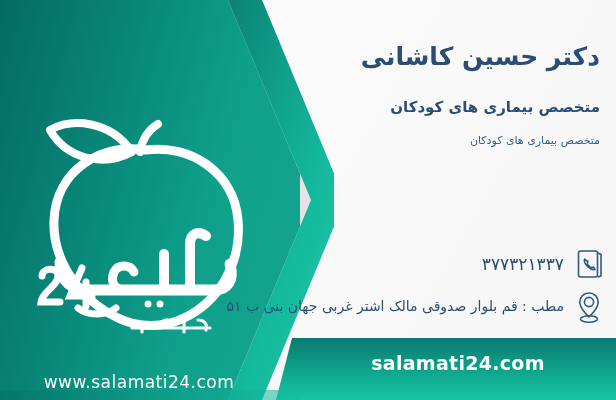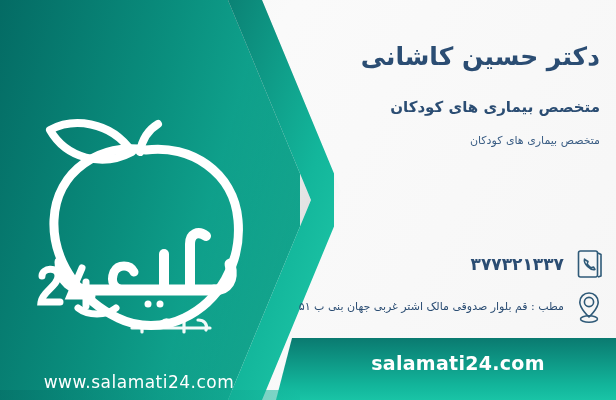--- a/index.html
+++ b/index.html
@@ -105,27 +105,27 @@
   .row-addr{top:290px;}
 
   .c-icon{
     width:30px;height:32px;
     flex:0 0 30px;
     color:#2f5a78;
   }
   .c-icon svg{display:block;}
 
   .phone-text{
-    font-size:17px;font-weight:bold;
+    font-size:17px;font-weight:normal;
     color:#2b4d73;
     letter-spacing:1px;
     white-space:nowrap;
   }
   .addr-text{
-    font-size:11px;
+    font-size:14px;
     color:#2b4d73;
     white-space:nowrap;
   }
 
   
   .bottom-bar{
     position:absolute;left:0;bottom:0;
     width:616px;height:62px;
     background:linear-gradient(180deg,#0a7a70 0%,#12b49a 75%,#19c4a6 100%);
     clip-path:polygon(292px 0, 616px 0, 616px 62px, 276px 62px);

